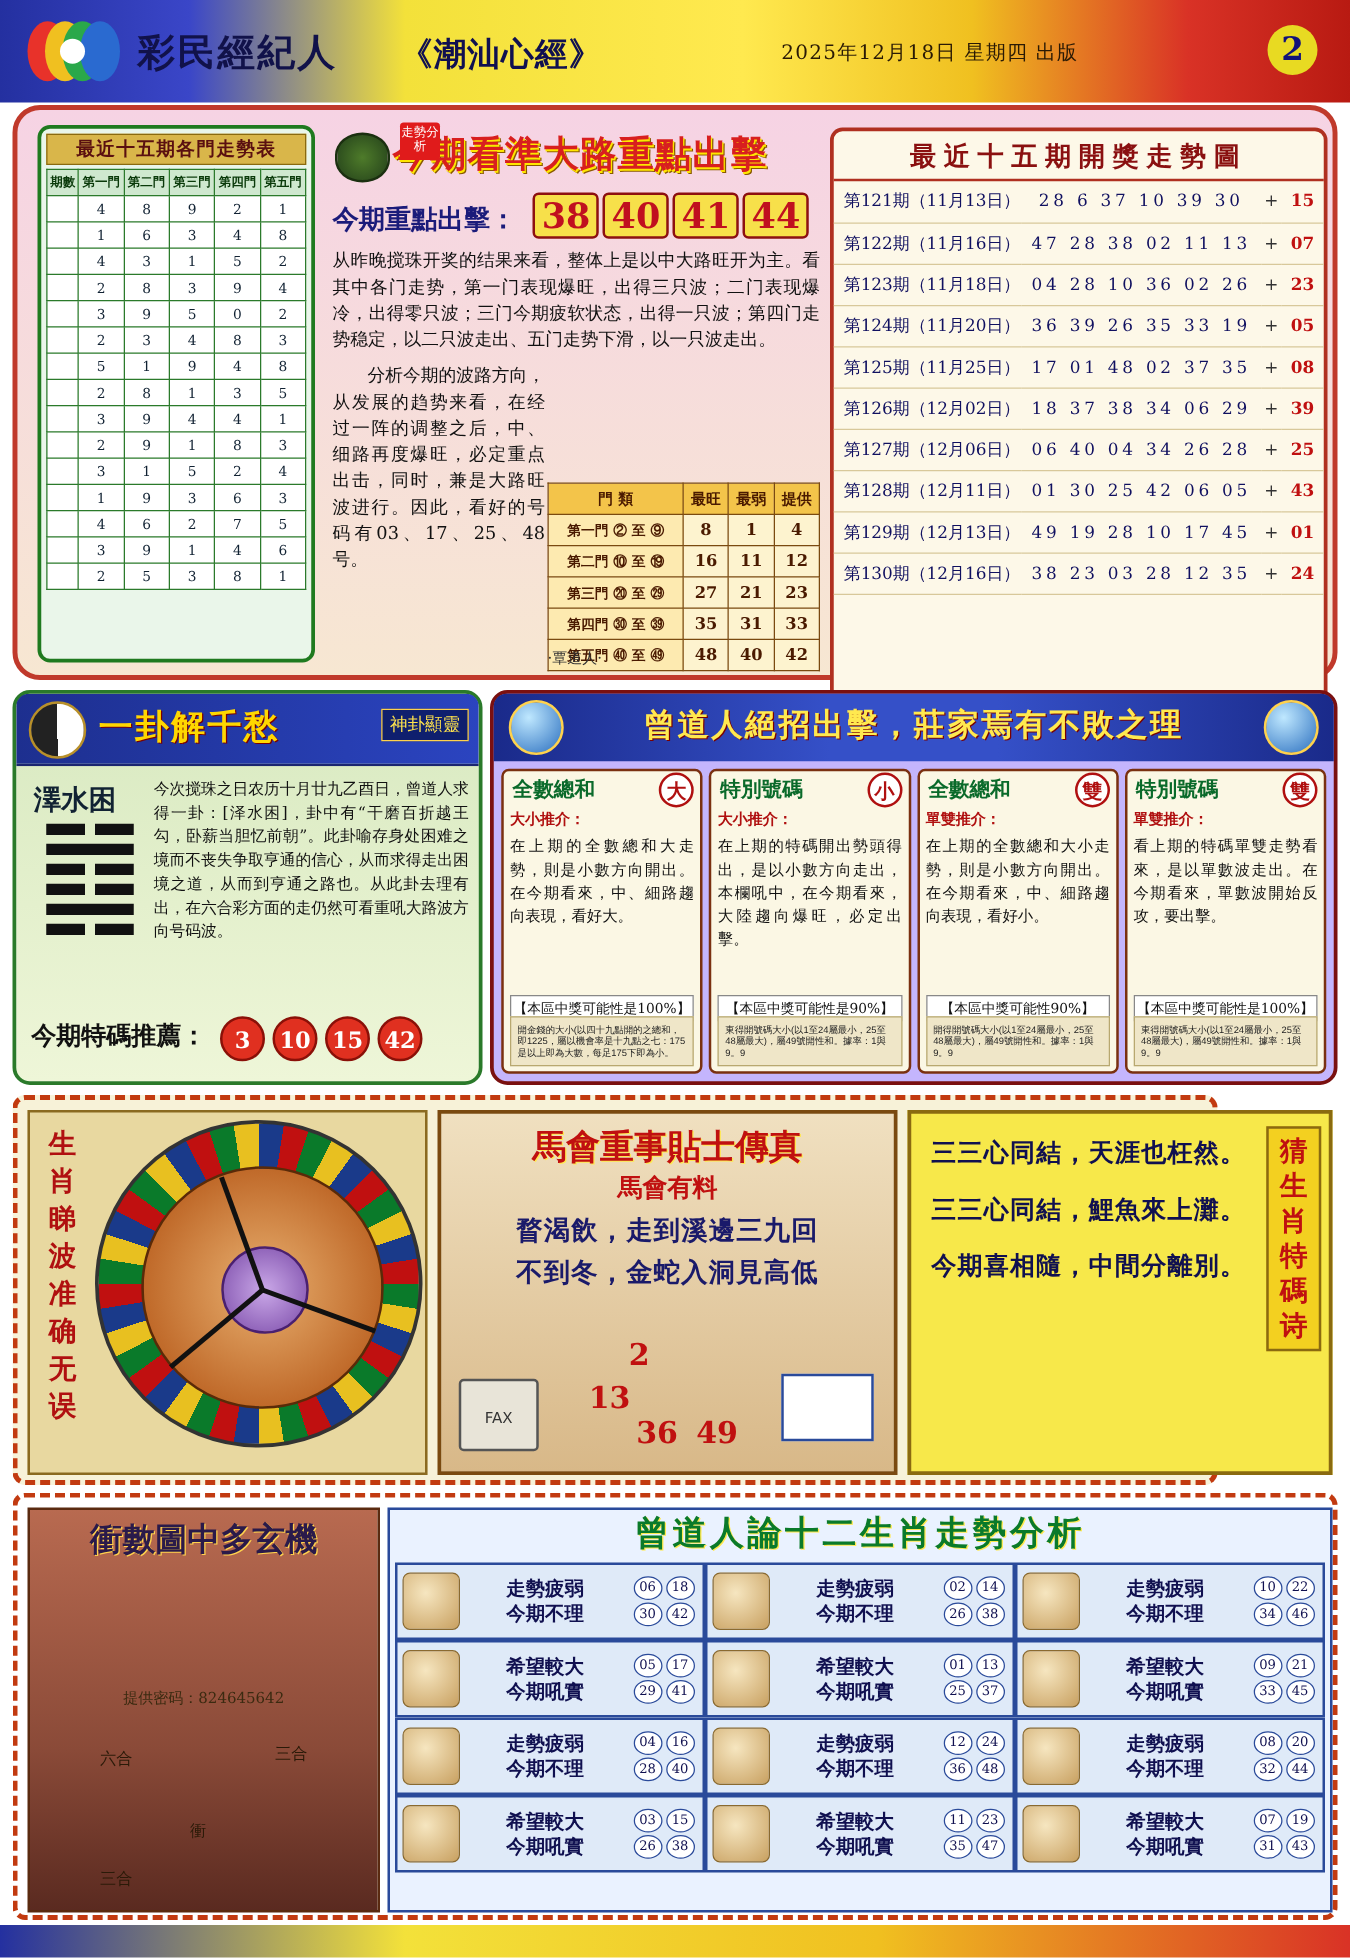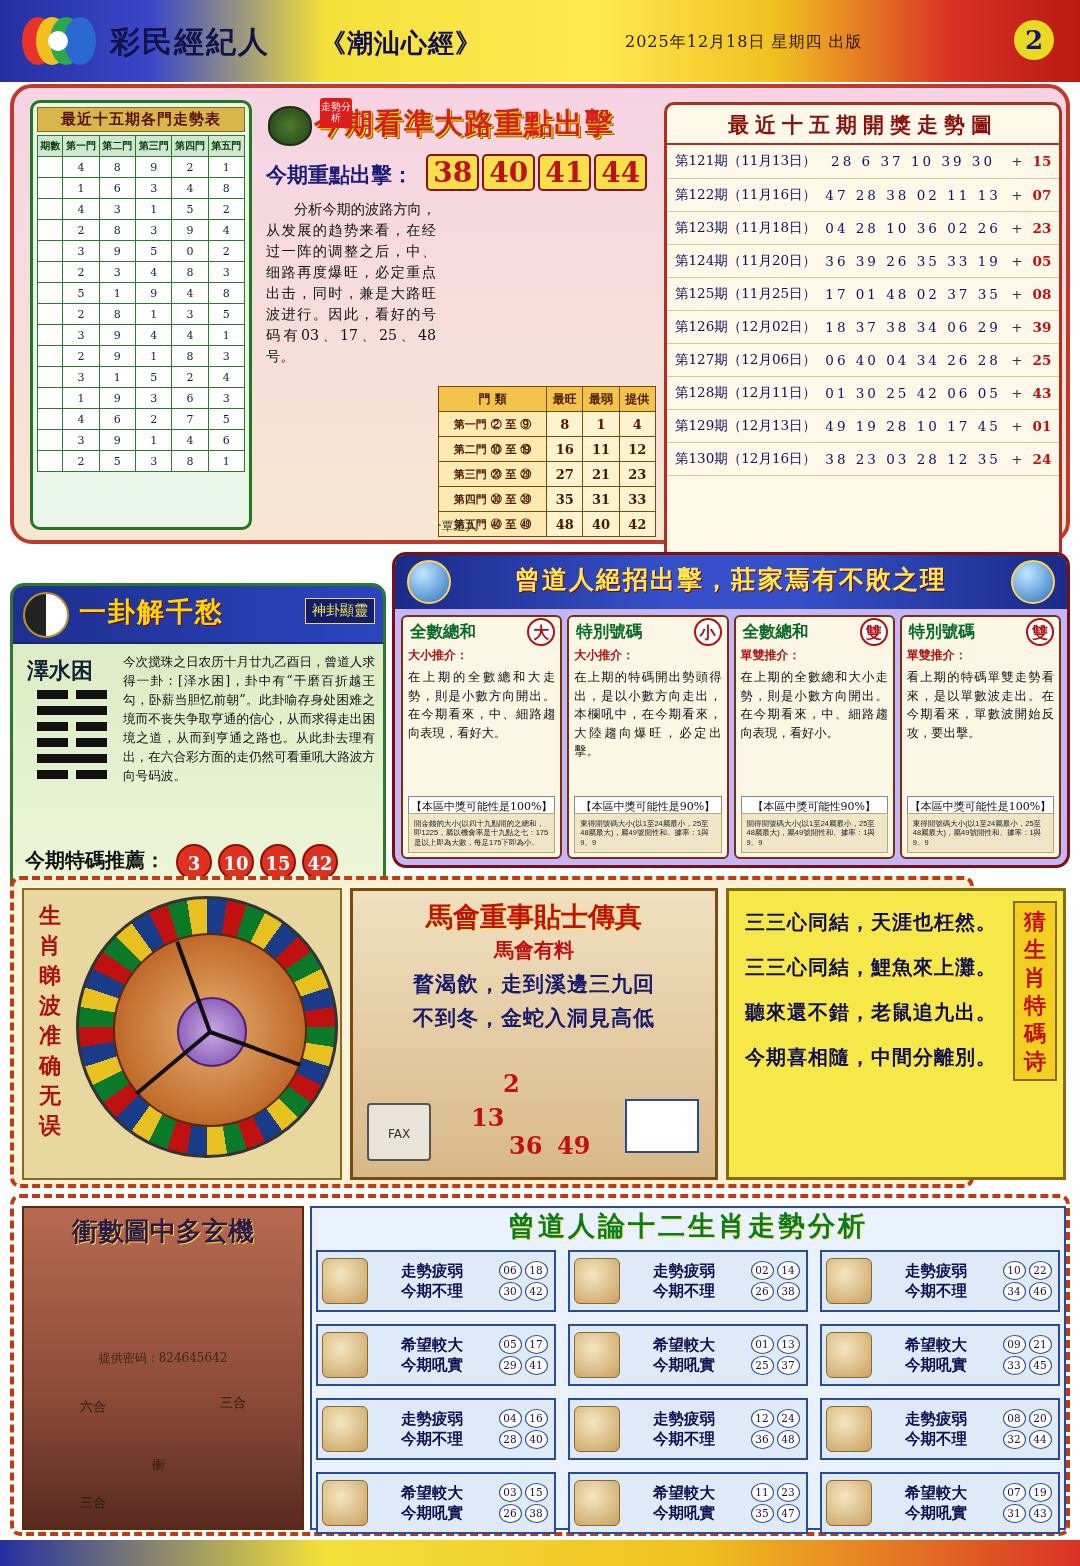--- a/index.html
+++ b/index.html
@@ -129,21 +129,21 @@
   }
   table.dt td.period { text-align:left; padding-left:8px; width:150px; }
   table.dt td.nums { letter-spacing:3px; }
   table.dt td.plus { width:16px; color:#333; }
   table.dt td.sp { width:34px; font-weight:bold; color:#c01010; }
 
   
   .sec2a {
     position:absolute; left:10px; top:552px; width:376px; height:316px;
     background:linear-gradient(180deg,#d8e9c0,#eef6d8);
-    border:3px solid #2a7a2a; border-radius:14px;margin-top:31px;
+    border:3px solid #2a7a2a; border-radius:14px;
   }
   .gua-top {
     position:relative; height:58px;
     background:linear-gradient(90deg,#1d2f8f,#2b44c0);
     border-bottom:2px solid #1a2570;
     border-radius:10px 10px 0 0;
   }
   .yinyang {
     position:absolute; left:10px; top:6px; width:46px; height:46px; border-radius:50%;
     background:conic-gradient(#fff 0 50%, #222 50% 100%);
@@ -337,21 +337,21 @@
 
   .zodiac-box {
     position:absolute; left:296px; top:8px; width:756px; height:324px;
     background:#eaf2ff; border:2px solid #2a4a9a;
   }
   .zodiac-title {
     text-align:center; padding:0 0 2px;
     font-family:"DejaVu Serif", serif; font-size:27px; font-weight:bold;
     color:#0a7a2a; text-shadow:1px 1px 0 #ffe94f; letter-spacing:3px;
   }
-  .zgrid { display:grid; grid-template-columns:repeat(3,1fr); gap:12px; padding:4px; }
+  .zgrid { display:grid; grid-template-columns:repeat(3,1fr); gap:0; padding:4px; }
   .zcell {
     display:flex; align-items:center; background:#dfeaf8;
     border:2px solid #2a4a9a; height:62px; padding:2px 4px;
   }
   .zicon {
     width:46px; height:46px; border-radius:6px; flex:0 0 46px;
     background:radial-gradient(circle at 40% 35%, #f6e6c0, #c8a060);
     border:1px solid #8a6a30;
   }
   .ztext {
@@ -532,20 +532,21 @@
     </div>
 
     <div class="mid-col">
       <div class="turtle"></div>
       <div class="badge-red">走勢分析</div>
       <div class="banner-main">今期看準大路重點出擊</div>
       <div class="hit-line">
         <span>今期重點出擊：</span>
         <span class="hit-nums" id="hit-nums"><span>38</span><span>40</span><span>41</span><span>44</span></span>
       </div>
+      <div class="para">从昨晚搅珠开奖的结果来看，整体上是以中大路旺开为主。看其中各门走势，第一门表现爆旺，出得三只波；二门表现爆冷，出得零只波；三门今期疲软状态，出得一只波；第四门走势稳定，以二只波走出、五门走势下滑，以一只波走出。</div>
       <div class="para indent" style="width:170px;">分析今期的波路方向，从发展的趋势来看，在经过一阵的调整之后，中、细路再度爆旺，必定重点出击，同时，兼是大路旺波进行。因此，看好的号码有03、17、25、48号。</div>
 
       <div class="men-table">
         <table class="mt">
           <thead>
               <tr>
             <th>門 類</th>
             <th>最旺</th>
             <th>最弱</th>
             <th>提供</th>
@@ -755,21 +756,20 @@
       <div class="tips-num" style="left:118px; top:212px;">13</div>
       <div class="tips-num" style="left:156px; top:240px;">36</div>
       <div class="tips-num" style="left:204px; top:240px;">49</div>
       <div class="fax">FAX</div>
       <div class="stamp"></div>
     </div>
 
     <div class="poem-box">
       <div class="poem-line">三三心同結，天涯也枉然。</div>
       <div class="poem-line">三三心同結，鯉魚來上灘。</div>
-      <div class="poem-line">聽來還不錯，老鼠追九出。</div>
       <div class="poem-line">今期喜相隨，中間分離別。</div>
       <div class="poem-side">猜生肖特碼诗</div>
     </div>
   </div>
 
   <div class="sec4">
     <div class="photo-box">
       <div class="photo-title">衝數圖中多玄機</div>
       <div class="photo-code">提供密码：824645642</div>
       <div class="ph-lbl" style="left:56px; top:190px;">六合</div>

